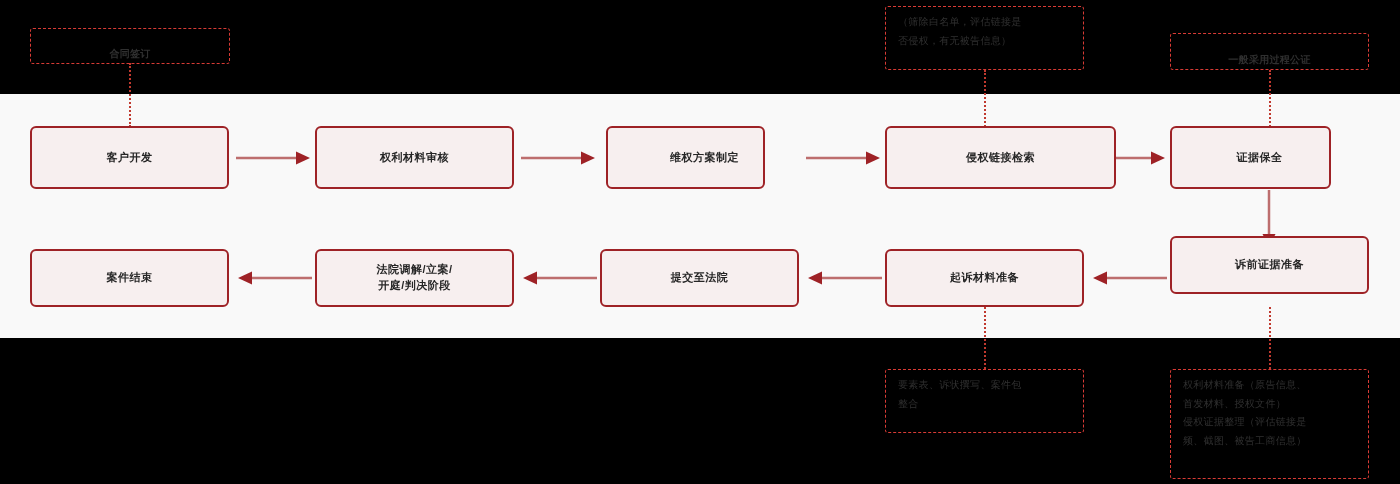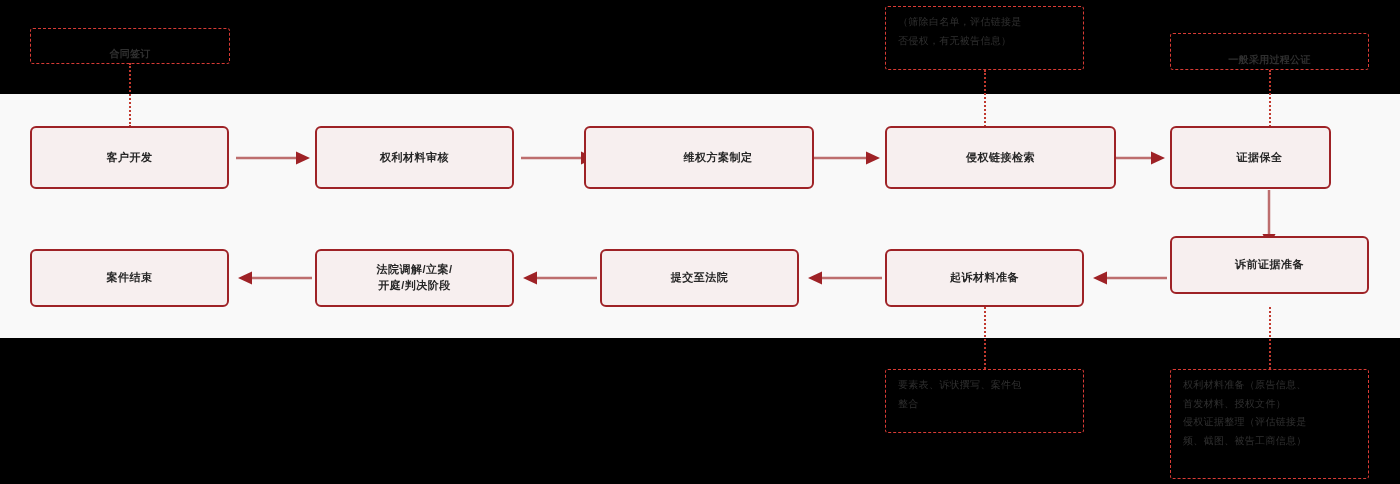--- a/index.html
+++ b/index.html
@@ -177,21 +177,21 @@
 侵权证据整理（评估链接是
 频、截图、被告工商信息）</span>
   </div>
 
   <div class="node" style="left:30px; top:126px; width:199px; height:63px;">
     <span class="label">客户开发</span>
   </div>
   <div class="node" style="left:315px; top:126px; width:199px; height:63px;">
     <span class="label">权利材料审核</span>
   </div>
-  <div class="node" style="left:584px; top:126px; width:230px; height:63px;padding-left:38px;">
+  <div class="node" style="left:606px; top:126px; width:159px; height:63px;padding-left:38px;">
     <span class="label">维权方案制定</span>
   </div>
   <div class="node" style="left:885px; top:126px; width:231px; height:63px;">
     <span class="label">侵权链接检索</span>
   </div>
   <div class="node" style="left:1170px; top:126px; width:161px; height:63px;padding-left:18px;">
     <span class="label">证据保全</span>
   </div>
 
   <div class="node" style="left:30px; top:249px; width:199px; height:58px;">

